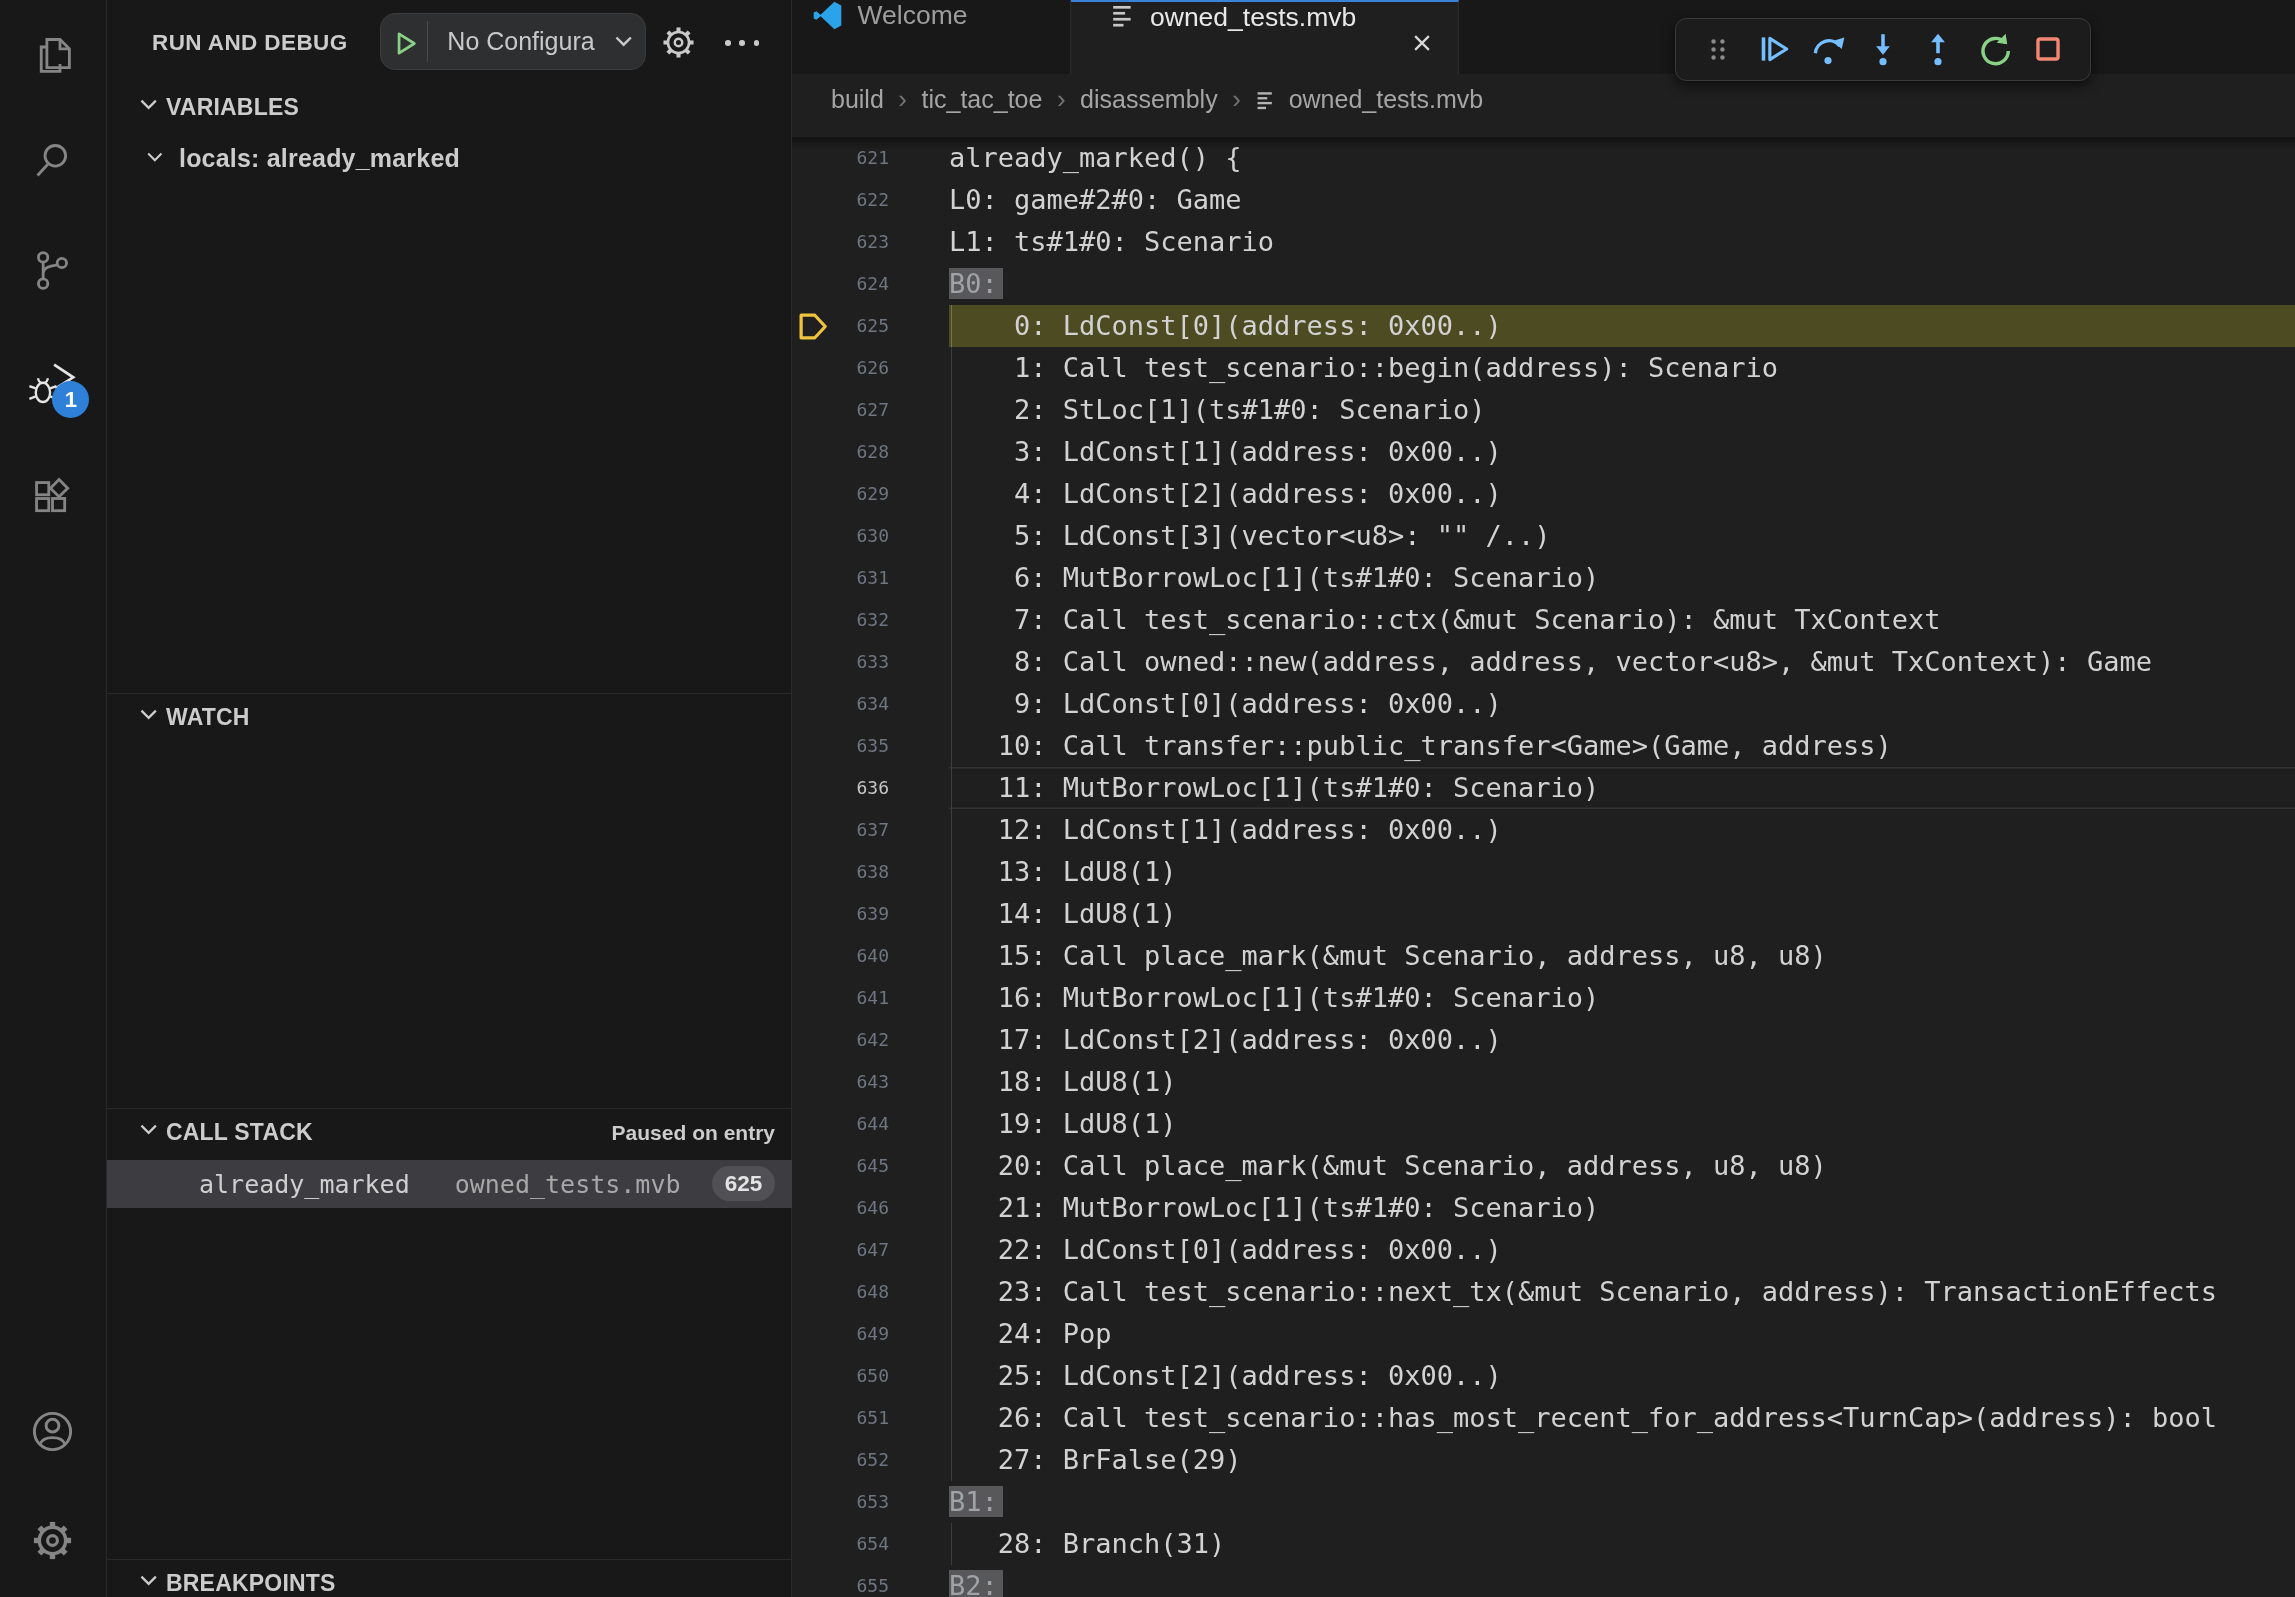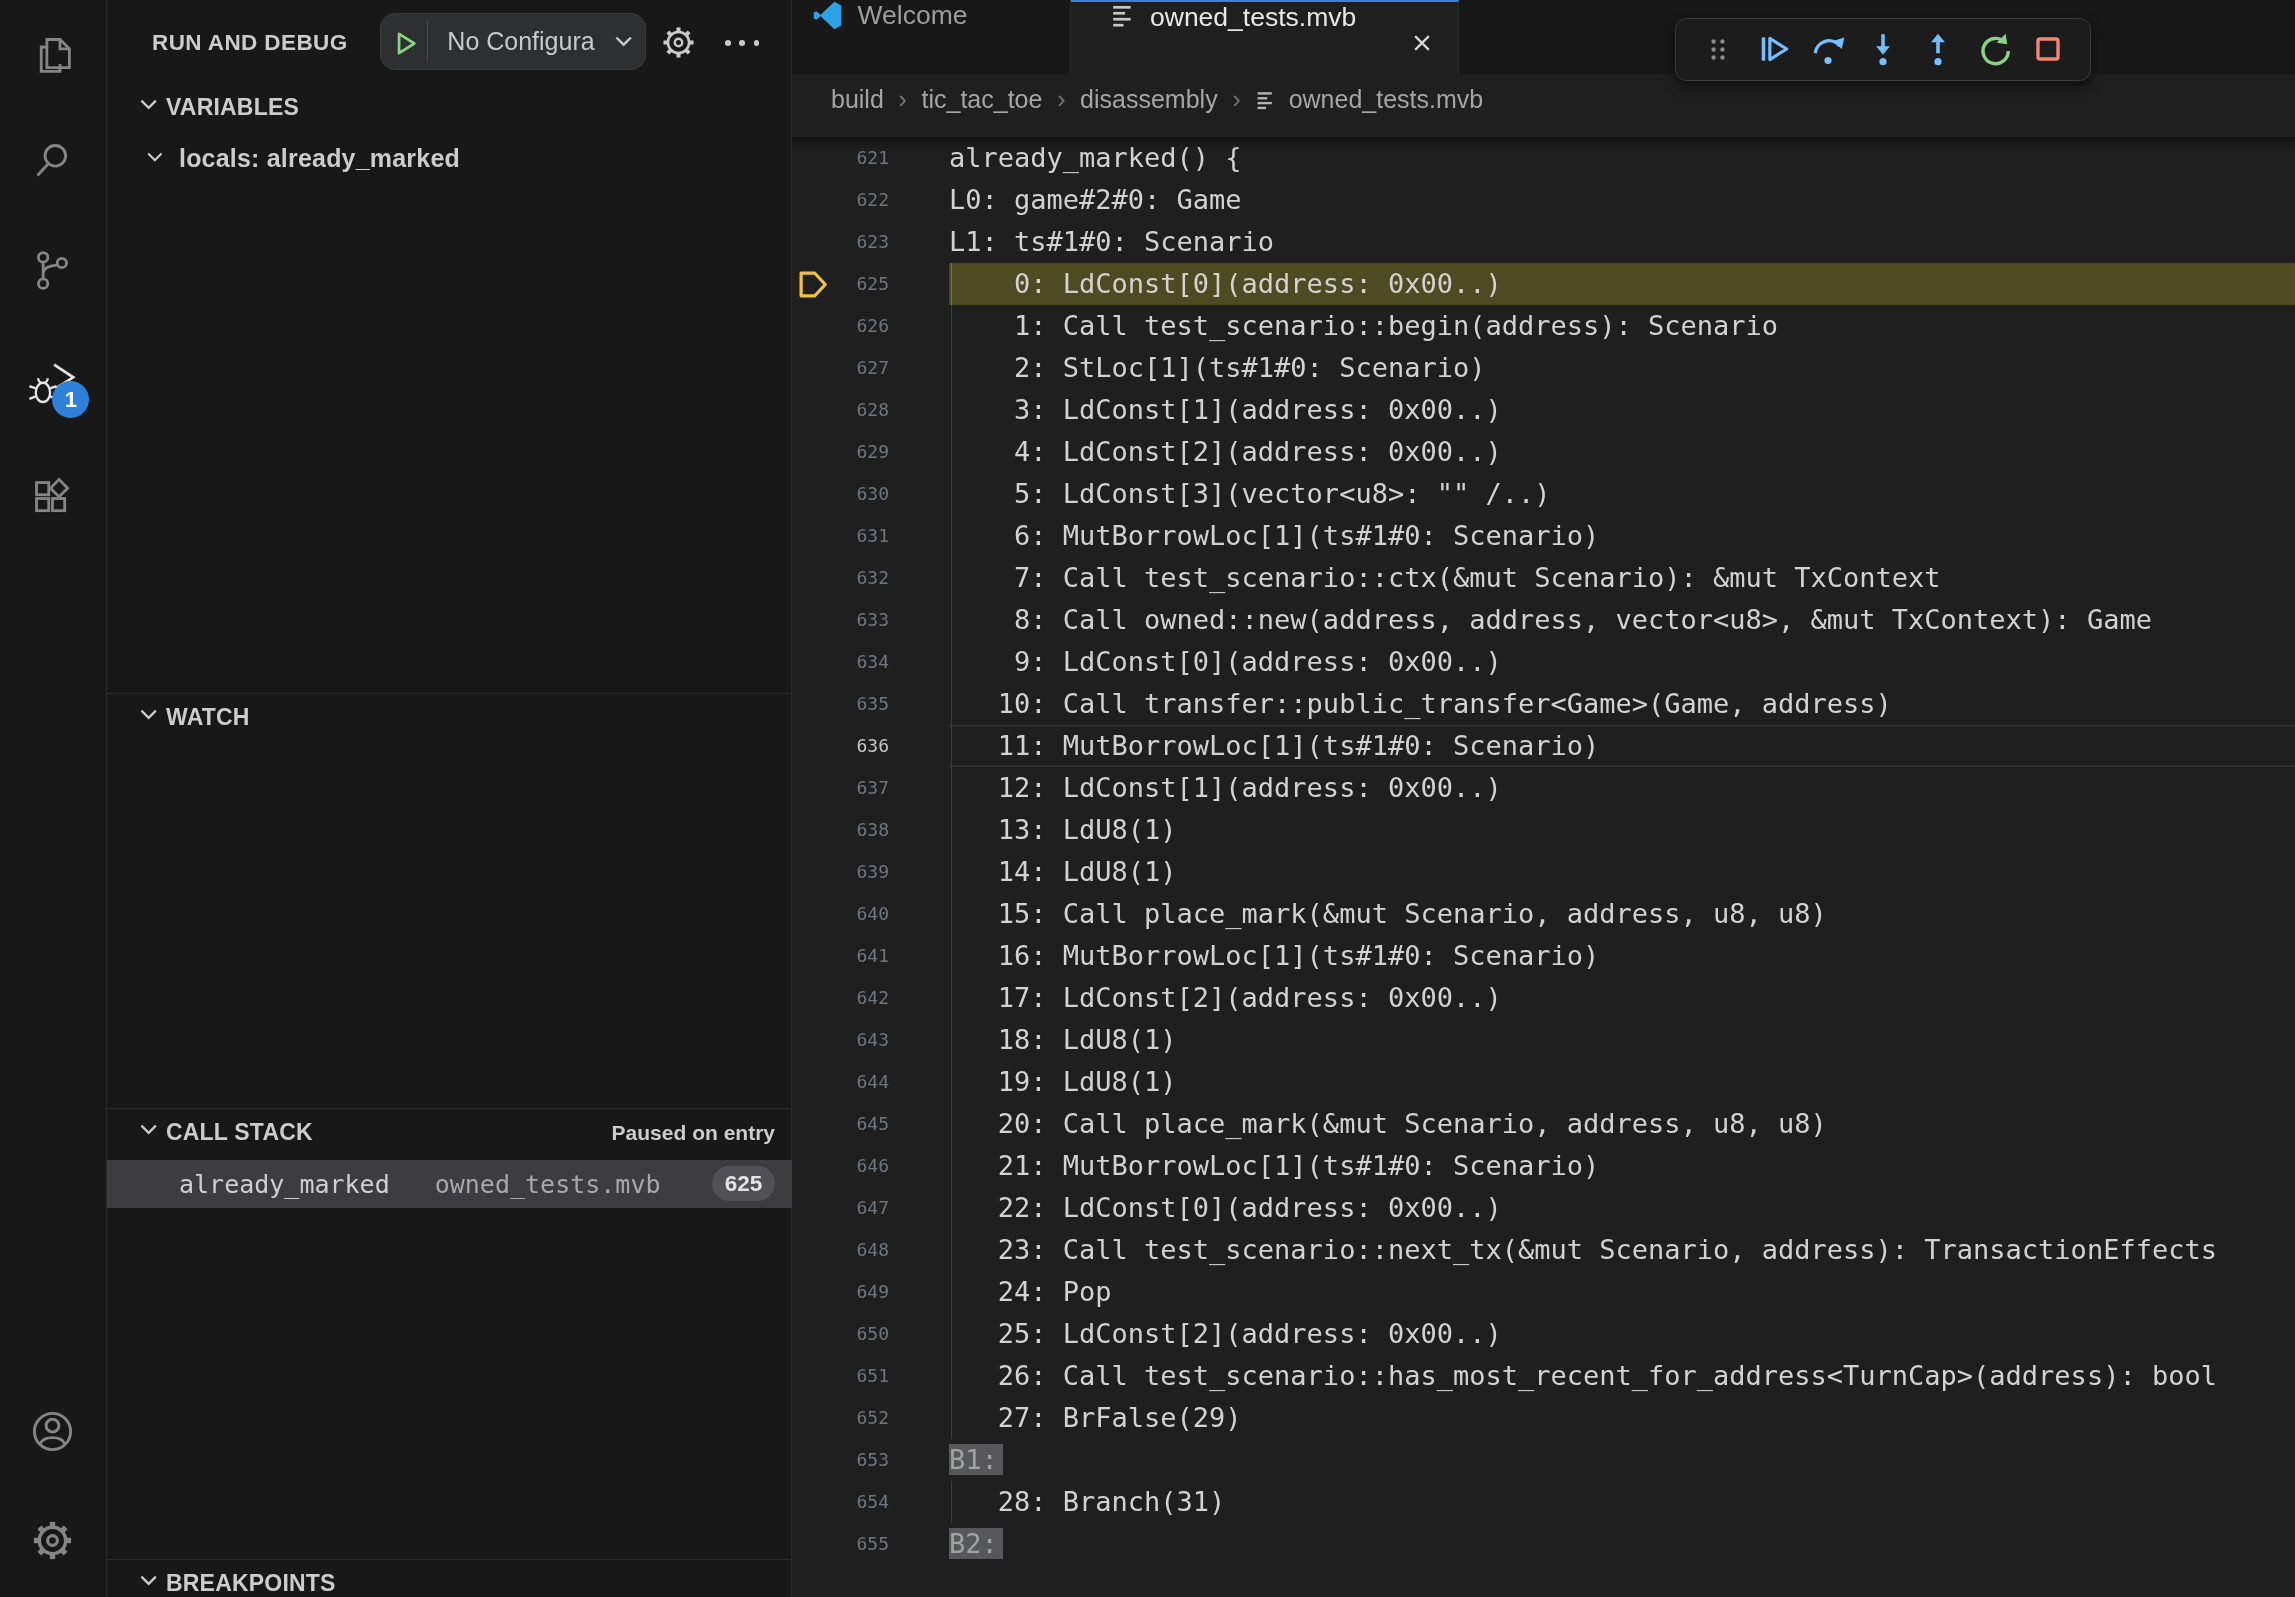--- a/index.html
+++ b/index.html
@@ -36,21 +36,21 @@
 
   .sec-header { position:absolute; left:0; width:685px; height:42px; }
   .sec-chev { position:absolute; top:11.3px; }
   .sec-label { position:absolute; top:6.4px; font-size:23px; font-weight:bold; color:#cccccc;
     letter-spacing:0.2px; white-space:nowrap; }
   .sec-divider { position:absolute; left:0; width:685px; height:0.8px; background:#2b2b2b; }
   .sec-status { position:absolute; right:17px; top:8px; font-size:21px; font-weight:bold;
     color:#cccccc; }
 
   .frame-row { position:absolute; left:0; top:1160px; width:685px; height:48px;
-    background:#3c3c41; display:flex; align-items:center; }
+    background:#3c3c41; display:flex; align-items:center;padding-left:20px; }
   .frame-name { margin-left:72px; font-family:"DejaVu Sans Mono", monospace; font-size:25px;
     color:#cfcfcf; }
   .frame-file { margin-left:45px; font-family:"DejaVu Sans Mono", monospace; font-size:25px;
     color:#a8a8a8; }
   .frame-badge { position:absolute; right:17px; top:6.4px; min-width:63px; height:35px;
     border-radius:17.7px; background:#515155; color:#e3e3e3; font-size:22.5px; font-weight:bold;
     display:flex; align-items:center; justify-content:center; padding:0 11.3px; }
 
   
   .editor { position:absolute; left:792px; top:0; width:1503px; height:1597px; background:#1f1f1f; }
@@ -316,20 +316,24 @@
           <div class="content">already_marked() {</div>
         </div>
         <div class="row plain">
           <span class="lnum">622</span>
           <div class="content">L0: game#2#0: Game</div>
         </div>
         <div class="row plain">
           <span class="lnum">623</span>
           <div class="content">L1: ts#1#0: Scenario</div>
         </div>
+        <div class="row label">
+          <span class="lnum">624</span>
+          <div class="content"><span class="chip">B0:</span></div>
+        </div>
         <div class="row instr exec">
           <span class="lnum">625</span>
           <svg class="ptr" width="34" height="29" viewBox="0 0 42 36">
             <path d="M5 4h17l13 14-13 14H5z" fill="none" stroke="#f0c33c" stroke-width="4" stroke-linejoin="round"></path>
           </svg>
           <div class="content">    0: LdConst[0](address: 0x00..)</div>
         </div>
         <div class="row instr">
           <span class="lnum">626</span>
           <div class="content">    1: Call test_scenario::begin(address): Scenario</div>

